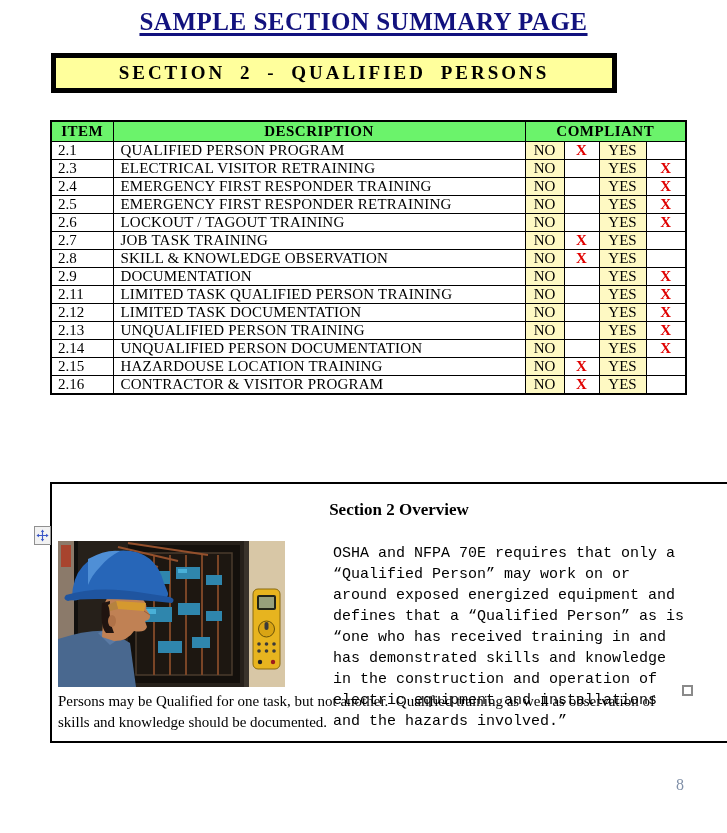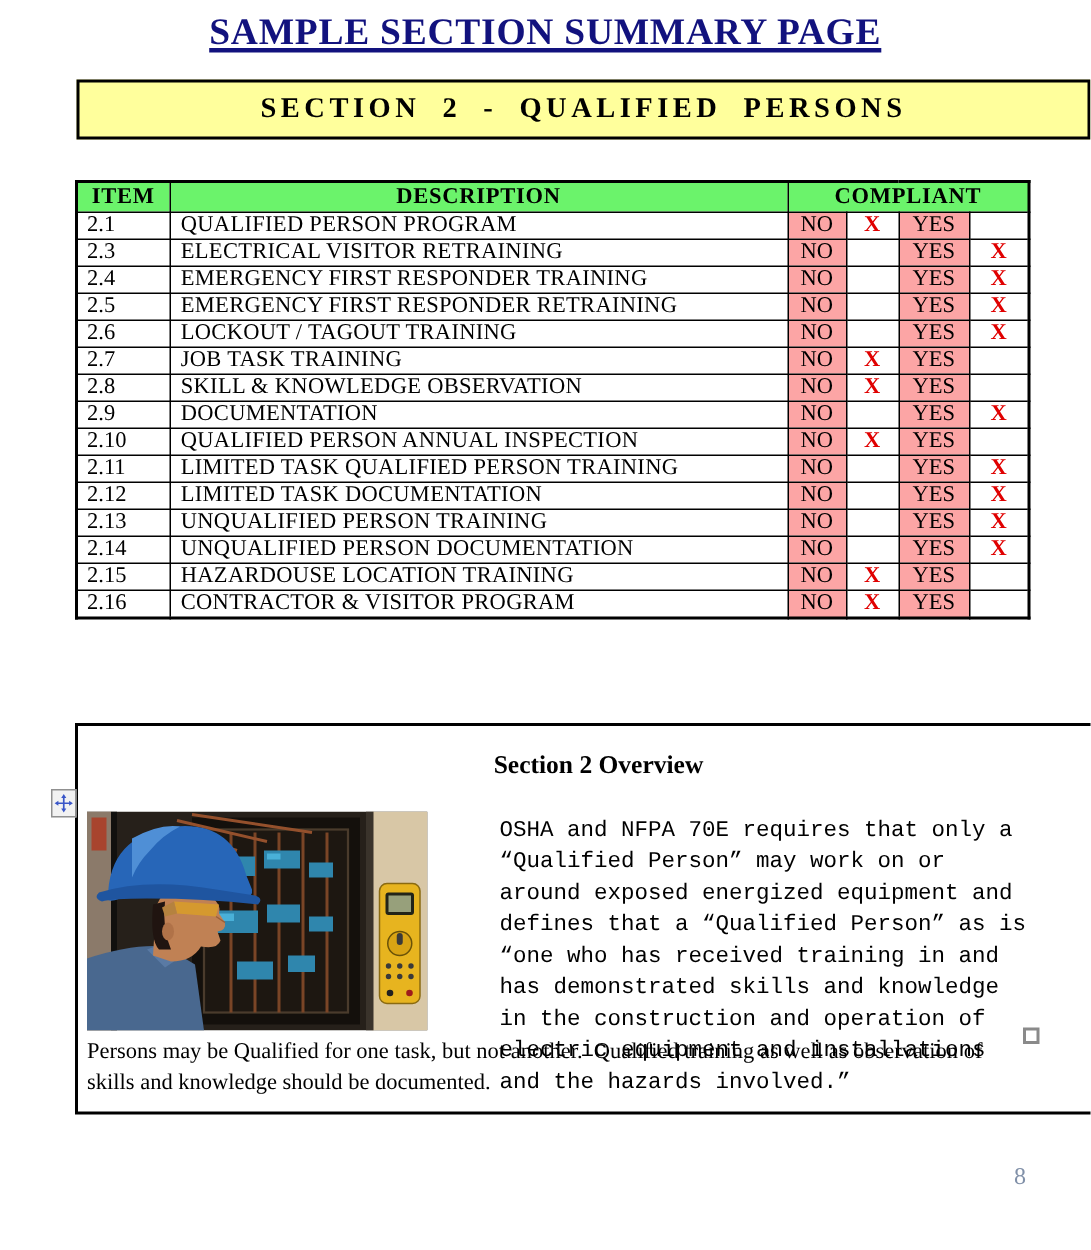--- a/index.html
+++ b/index.html
@@ -17,23 +17,23 @@
     font-family: Liberation Serif, serif;
     font-weight: bold;
     font-size: 25px;
     letter-spacing: 0.5px;
     color: var(--title-navy, #12127E);
     text-decoration: underline;
     text-decoration-thickness: 2.5px;
     text-underline-offset: 3px;
   }
   .banner {
-    position: absolute; left: 51px; top: 53px; width: 676px; height: 40px;
+    position: absolute; left: 51px; top: 53px; width: 566px; height: 40px;
     background: var(--banner-yellow, #FFFF9C);
-    border: 2px solid #000000;
+    border: 5px solid #000000;
     display: flex; align-items: center; justify-content: center;
   }
   .banner span {
     font-size: 19px; font-weight: bold;
     letter-spacing: 3px; word-spacing: 7px;
   }
   table.compliance {
     position: absolute; left: 50px; top: 120px;
     border-collapse: collapse;
     table-layout: fixed;
@@ -51,21 +51,21 @@
   table.compliance thead th {
     background: var(--header-green, #6BF36B);
     font-weight: bold;
     height: 20px;
     letter-spacing: 0.5px;
     text-align: center;
     margin-top: 39px;
   }
   td.c-item { padding-left: 6px; }
   td.c-desc { padding-left: 7px; letter-spacing: 0.2px; }
-  td.c-no, td.c-yes { background: #fca5a5; text-align: center; }
+  td.c-no, td.c-yes { background: #fef9c3; text-align: center; }
   td.c-x { text-align: center; color: var(--x-red, #E00000); font-weight: bold; }
   .overview {
     position: absolute; left: 50px; top: 482px; width: 698px; height: 261px;
     border: 2px solid #000;
     background: #fff;
   }
   .ov-title {
     position: absolute; left: 0; top: 16px; width: 100%;
     text-align: center;
     font-weight: bold; font-size: 17px;
@@ -184,28 +184,20 @@
         <td class="c-yes">YES</td>
         <td class="c-x"></td>
       </tr>
       <tr>
         <td class="c-item">2.9</td>
         <td class="c-desc">DOCUMENTATION</td>
         <td class="c-no">NO</td>
         <td class="c-x"></td>
         <td class="c-yes">YES</td>
         <td class="c-x">X</td>
-      </tr>
-      <tr>
-        <td class="c-item">2.10</td>
-        <td class="c-desc">QUALIFIED PERSON ANNUAL INSPECTION</td>
-        <td class="c-no">NO</td>
-        <td class="c-x">X</td>
-        <td class="c-yes">YES</td>
-        <td class="c-x"></td>
       </tr>
       <tr>
         <td class="c-item">2.11</td>
         <td class="c-desc">LIMITED TASK QUALIFIED PERSON TRAINING</td>
         <td class="c-no">NO</td>
         <td class="c-x"></td>
         <td class="c-yes">YES</td>
         <td class="c-x">X</td>
       </tr>
       <tr>

